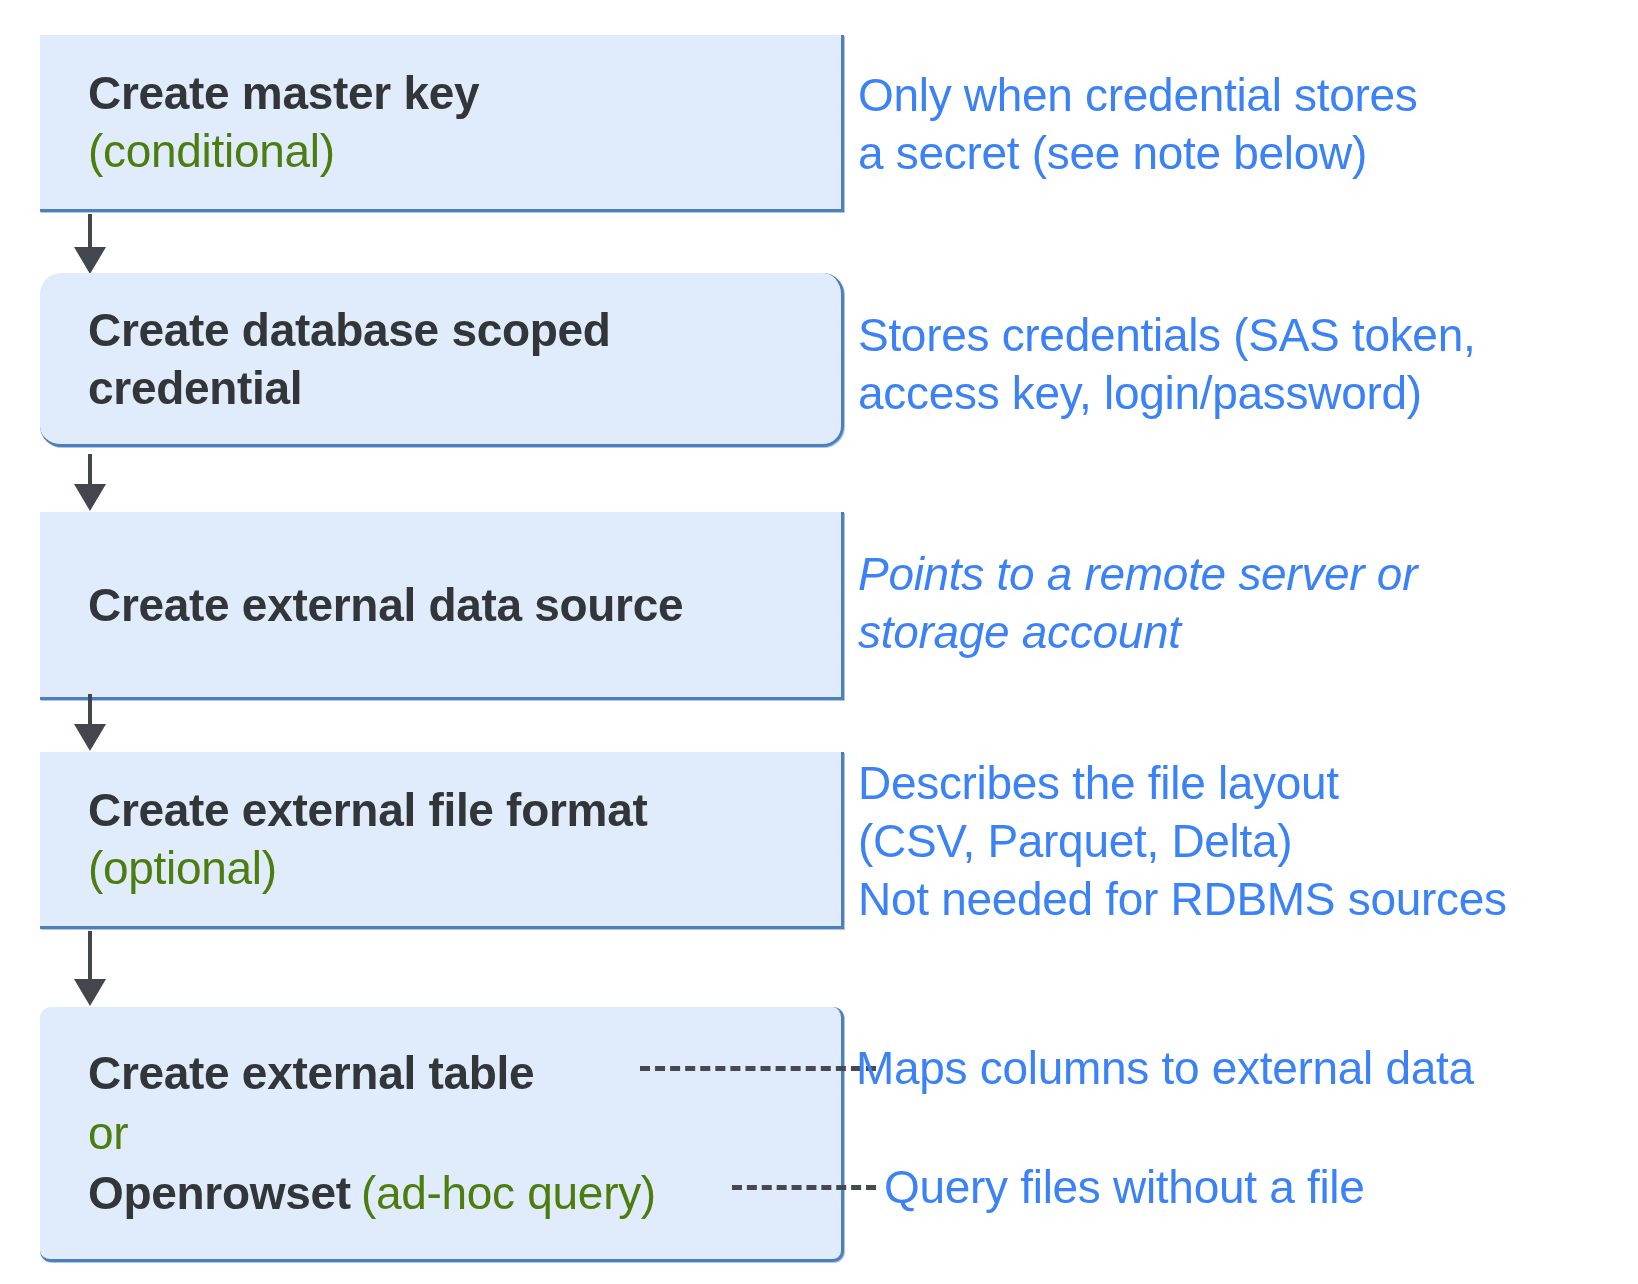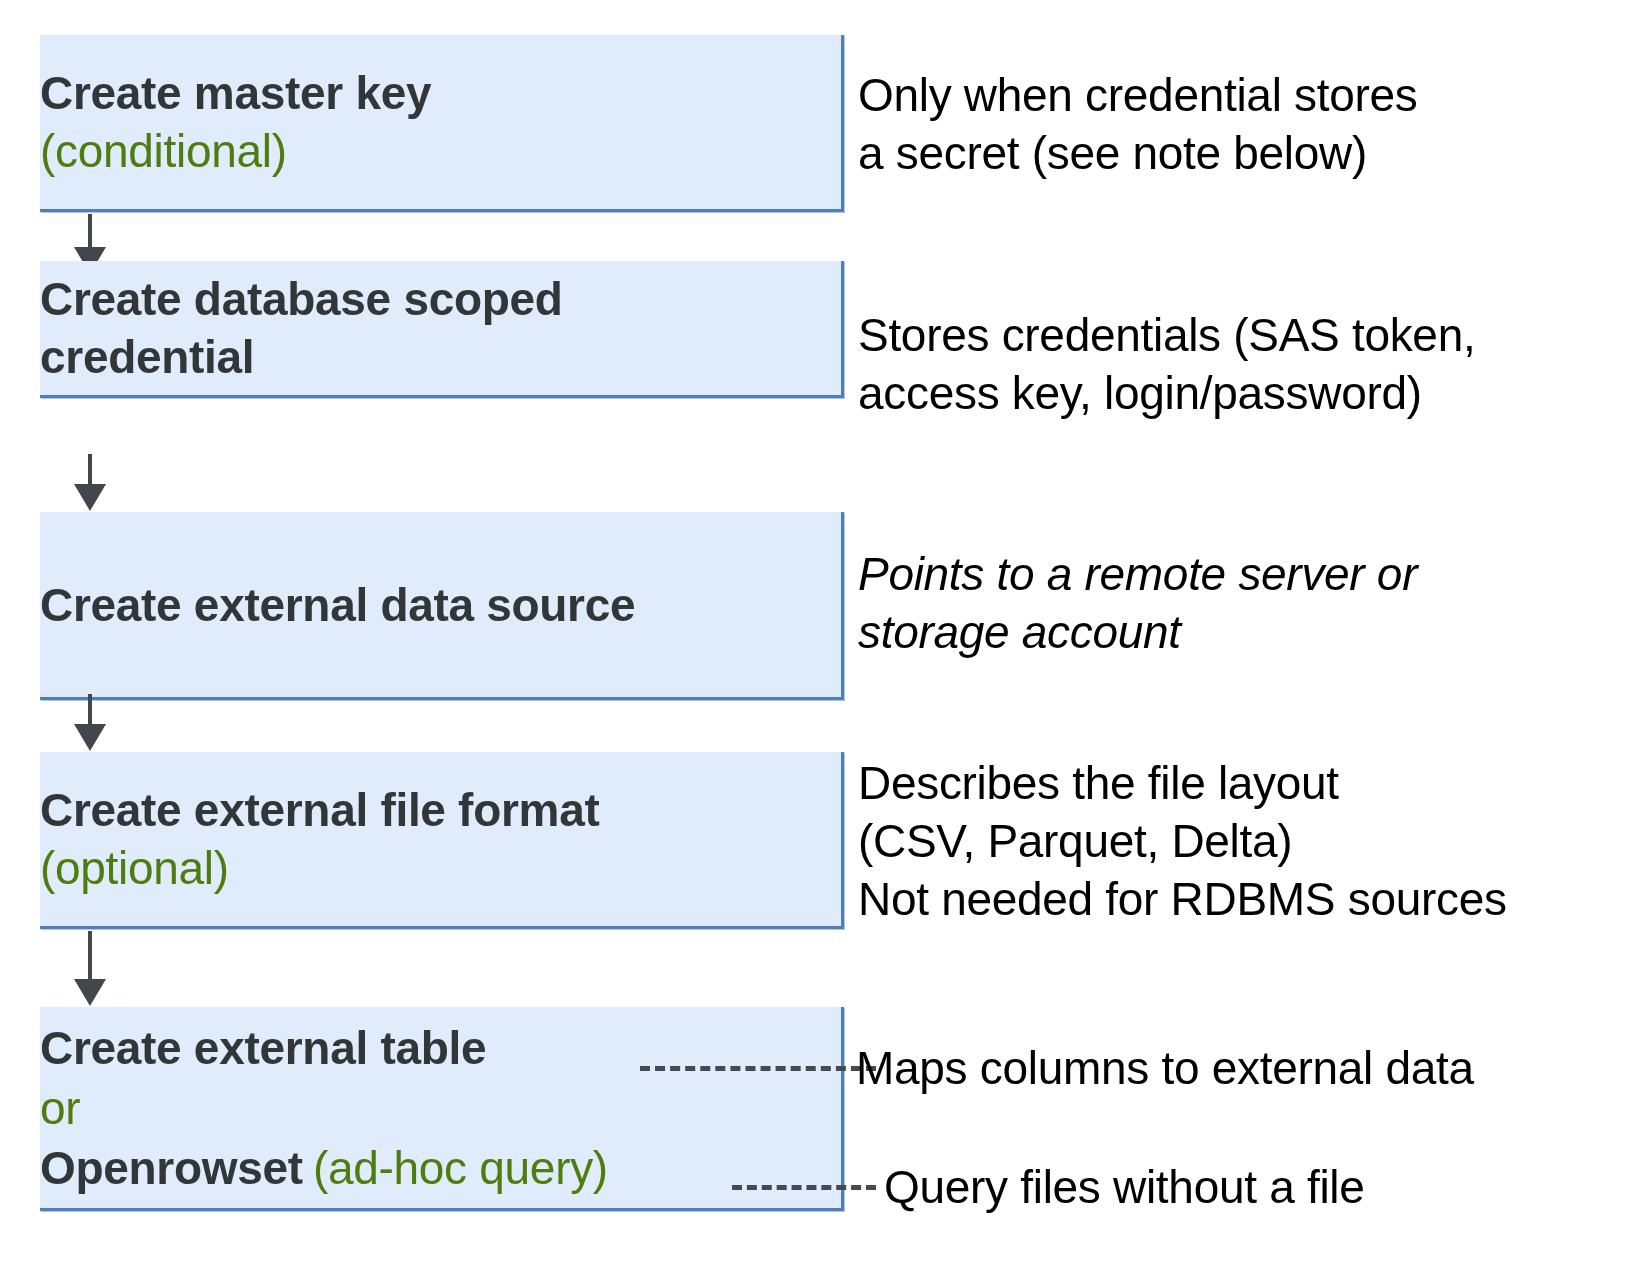--- a/index.html
+++ b/index.html
@@ -24,35 +24,36 @@
     left: 40px;
     width: 804px;
     box-sizing: border-box;
     background: #e0ecfb;
     border-right: 3px solid #4d7fbc;
     border-bottom: 3px solid #4d7fbc;
     box-shadow: 1px 1px 0 0 #aec6e4;
     display: flex;
     flex-direction: column;
     justify-content: center;
+    padding-left: 48px;
     padding-right: 16px;
     font-size: 46px;
     line-height: 58px;
     color: #333639;
   }
   .step-box .t-line { white-space: nowrap; }
   .bold { font-weight: bold; }
   .reg  { font-weight: normal; color: #4d7c0f; }
   .suffix { margin-left: 0.22em; }
 
   #box1 { top: 35px;   height: 177px; }
-  #box2 { top: 261px;  height: 137px; }
+  #box2 { top: 273px;  height: 174px; border-radius: 21px; }
   #box3 { top: 512px;  height: 188px; }
   #box4 { top: 752px;  height: 177px; }
-  #box5 { top: 1007px; height: 204px; line-height: 60px; }
+  #box5 { top: 1007px; height: 255px; line-height: 60px; border-radius: 11px; }
 
   
   .arrow {
     position: absolute;
     left: 74px;
     width: 32px;
     display: flex;
     flex-direction: column;
     align-items: center;
   }
@@ -73,21 +74,21 @@
   #arrow2 { top: 454px; height: 57px; }
   #arrow3 { top: 694px; height: 57px; }
   #arrow4 { top: 931px; height: 75px; }
 
   
   .note {
     position: absolute;
     left: 858px;
     font-size: 46px;
     line-height: 58px;
-    color: #000000;
+    color: #3b82f6;
     white-space: nowrap;
   }
   #note1 { top: 66px; }
   #note2 { top: 306px; }
   #note3 { top: 545px; font-style: italic; }
   #note4 { top: 754px; }
   #note5 { left: 856px; top: 1039px; }
   #note6 { left: 884px; top: 1158px; }
 
   

